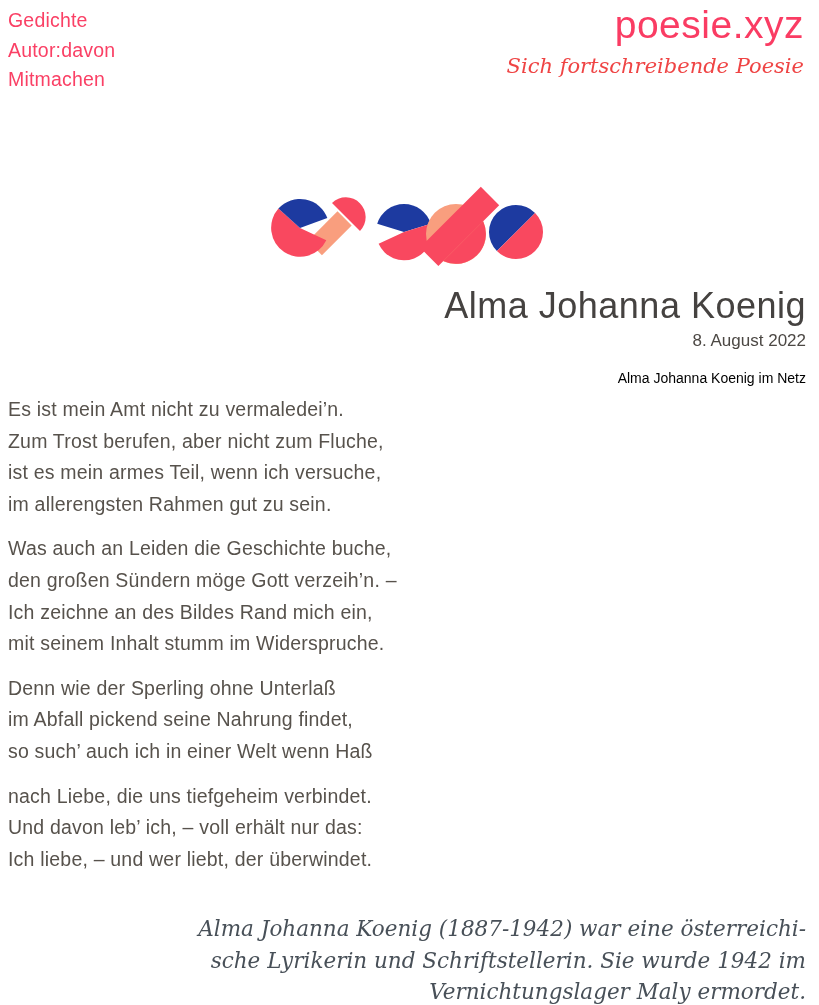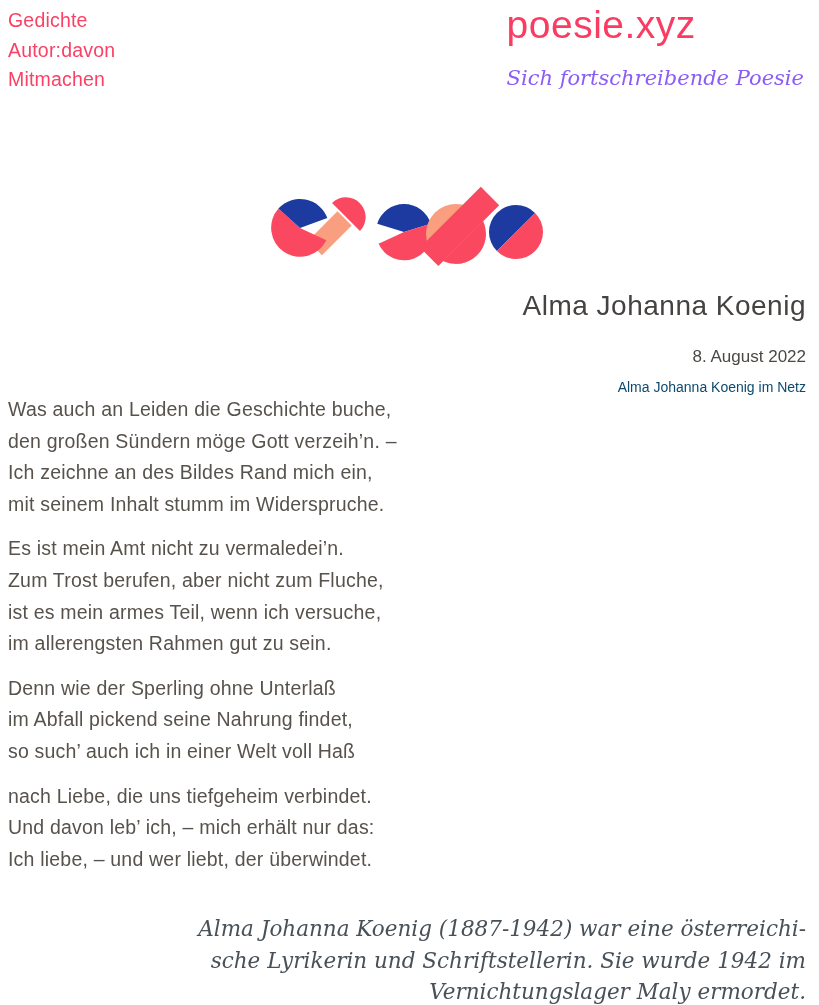--- a/index.html
+++ b/index.html
@@ -5,37 +5,37 @@
   html,body{margin:0;padding:0;background:#ffffff;}
   .page{position:relative;width:819px;height:1005px;background:#fff;overflow:hidden;
         font-family:"Liberation Sans",sans-serif;}
 
   
   .main-nav{position:absolute;left:8px;top:6px;}
   .nav-link{display:block;font-size:19.5px;line-height:29.6px;color:#FA4065;
             text-decoration:none;letter-spacing:0.2px;cursor:pointer;}
 
   
-  .brand{position:absolute;top:2px;right:15px;}
+  .brand{position:absolute;top:2px;right:15px;text-align:right;}
   .site-name{font-size:39px;line-height:46px;color:#FA3C63;font-weight:500;
              letter-spacing:0.5px;text-decoration:none;display:block;}
   .tagline{font-family:"DejaVu Serif",serif;font-style:italic;font-size:21px;
-           line-height:25px;color:#8b5cf6;margin-top:18px;}
+           line-height:25px;color:#ef4444;margin-top:6px;}
 
   
   .credo-logo{position:absolute;left:270px;top:186px;width:276px;height:84px;}
   .lr{fill:#F9485F;} .lb{fill:#1D3AA0;} .ls{fill:#F99E7E;}
 
   
   .post-header{position:absolute;top:289px;right:13px;text-align:right;}
-  .post-title{font-size:28px;line-height:34px;font-weight:500;color:#454240;
+  .post-title{font-size:36px;line-height:34px;font-weight:500;color:#454240;
               margin:0;letter-spacing:0.5px;}
-  .post-date{font-size:17px;line-height:20px;color:#4C4844;margin-top:24px;}
-  .post-link{display:block;font-size:14px;line-height:17px;color:#0c4a6e;
-             margin-top:12px;text-decoration:none;cursor:pointer;}
+  .post-date{font-size:17px;line-height:20px;color:#4C4844;margin-top:8px;}
+  .post-link{display:block;font-size:14px;line-height:17px;color:#000000;
+             margin-top:19px;text-decoration:none;cursor:pointer;}
 
   
   .poem{position:absolute;left:8px;top:394px;}
   .stanza{white-space:pre-line;font-size:19.5px;line-height:31.6px;color:#57524C;
           margin:0 0 13px 0;letter-spacing:0.2px;}
 
   
   .bio{position:absolute;top:913px;right:13px;text-align:right;
        font-family:"DejaVu Serif",serif;font-style:italic;font-size:21.5px;
        line-height:31.7px;color:#485058;white-space:pre-line;}
@@ -86,33 +86,33 @@
     </g>
   </svg>
 
   <header class="post-header">
     <h1 class="post-title">Alma Johanna Koenig</h1>
     <div class="post-date">8. August 2022</div>
     <a class="post-link">Alma Johanna Koenig im Netz</a>
   </header>
 
   <article class="poem">
+    <p class="stanza">Es ist mein Amt nicht zu vermaledei’n.
+Zum Trost berufen, aber nicht zum Fluche,
+ist es mein armes Teil, wenn ich versuche,
+im allerengsten Rahmen gut zu sein.</p>
     <p class="stanza">Was auch an Leiden die Geschichte buche,
 den großen Sündern möge Gott verzeih’n. –
 Ich zeichne an des Bildes Rand mich ein,
 mit seinem Inhalt stumm im Widerspruche.</p>
-    <p class="stanza">Es ist mein Amt nicht zu vermaledei’n.
-Zum Trost berufen, aber nicht zum Fluche,
-ist es mein armes Teil, wenn ich versuche,
-im allerengsten Rahmen gut zu sein.</p>
     <p class="stanza">Denn wie der Sperling ohne Unterlaß
 im Abfall pickend seine Nahrung findet,
-so such’ auch ich in einer Welt voll Haß</p>
+so such’ auch ich in einer Welt wenn Haß</p>
     <p class="stanza">nach Liebe, die uns tiefgeheim verbindet.
-Und davon leb’ ich, – mich erhält nur das:
+Und davon leb’ ich, – voll erhält nur das:
 Ich liebe, – und wer liebt, der überwindet.</p>
   </article>
 
   <footer class="bio">Alma Johanna Koenig (1887-1942) war eine österreichi-
 sche Lyrikerin und Schriftstellerin. Sie wurde 1942 im
 Vernichtungslager Maly ermordet.</footer>
 
 </div>
 
 </body></html>

